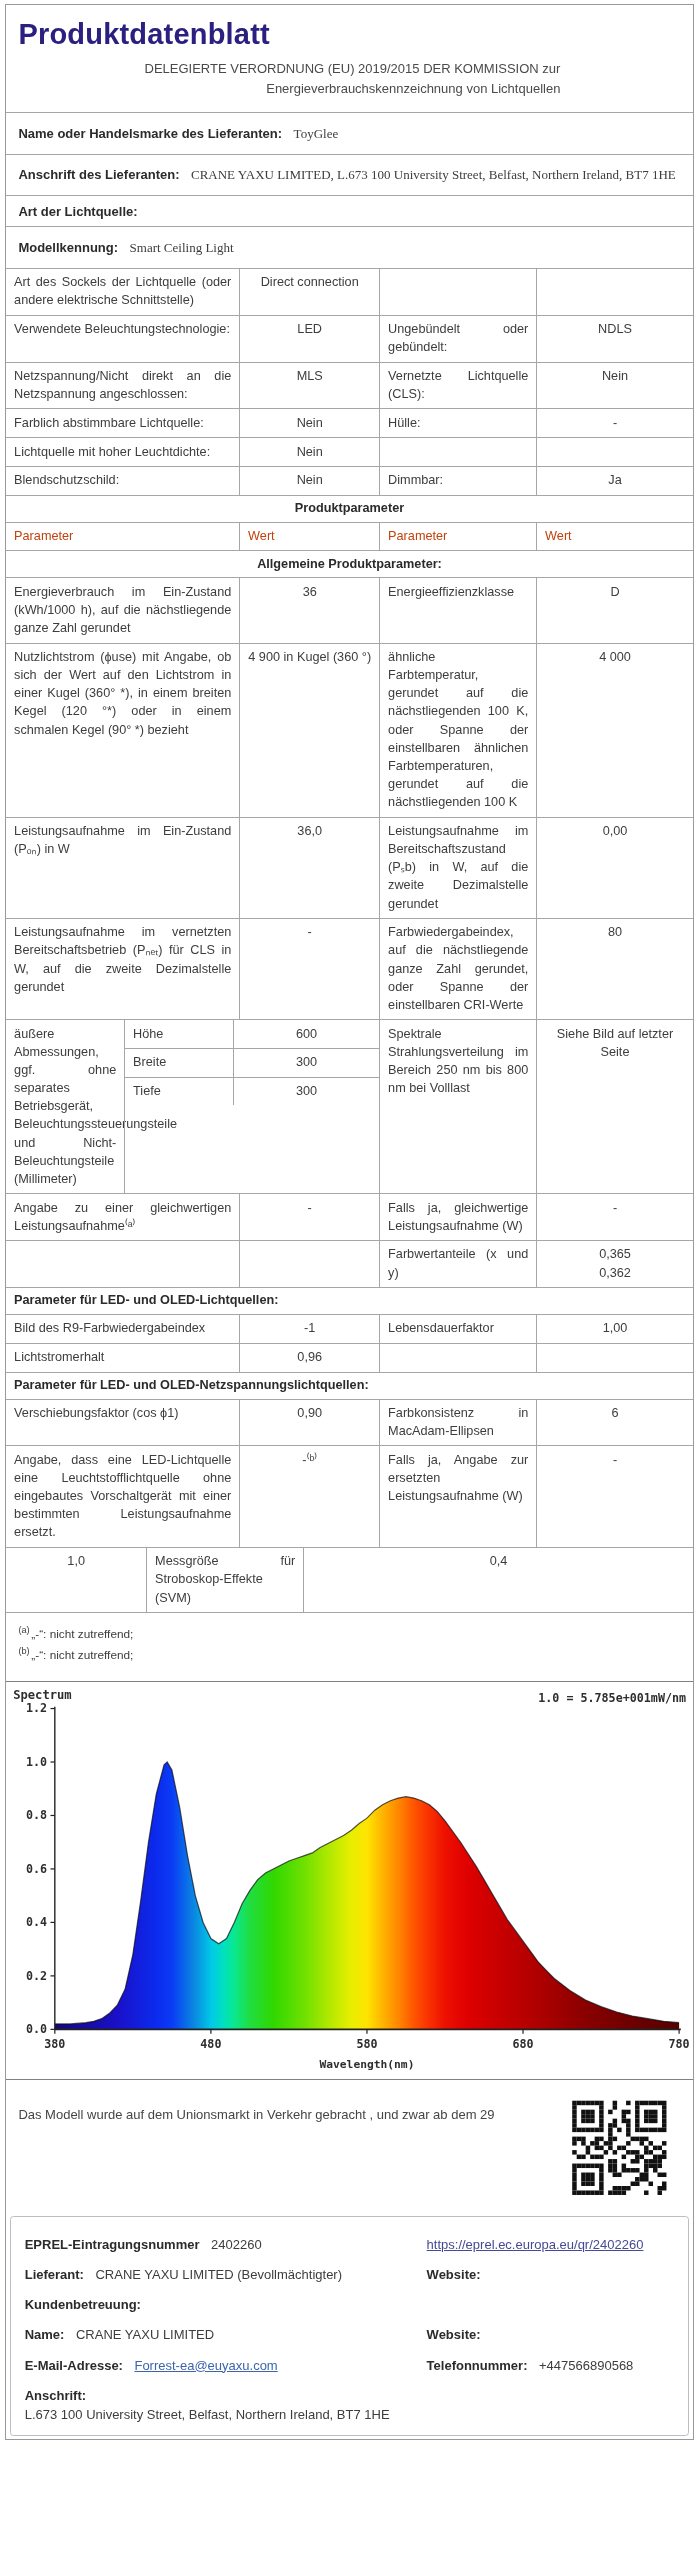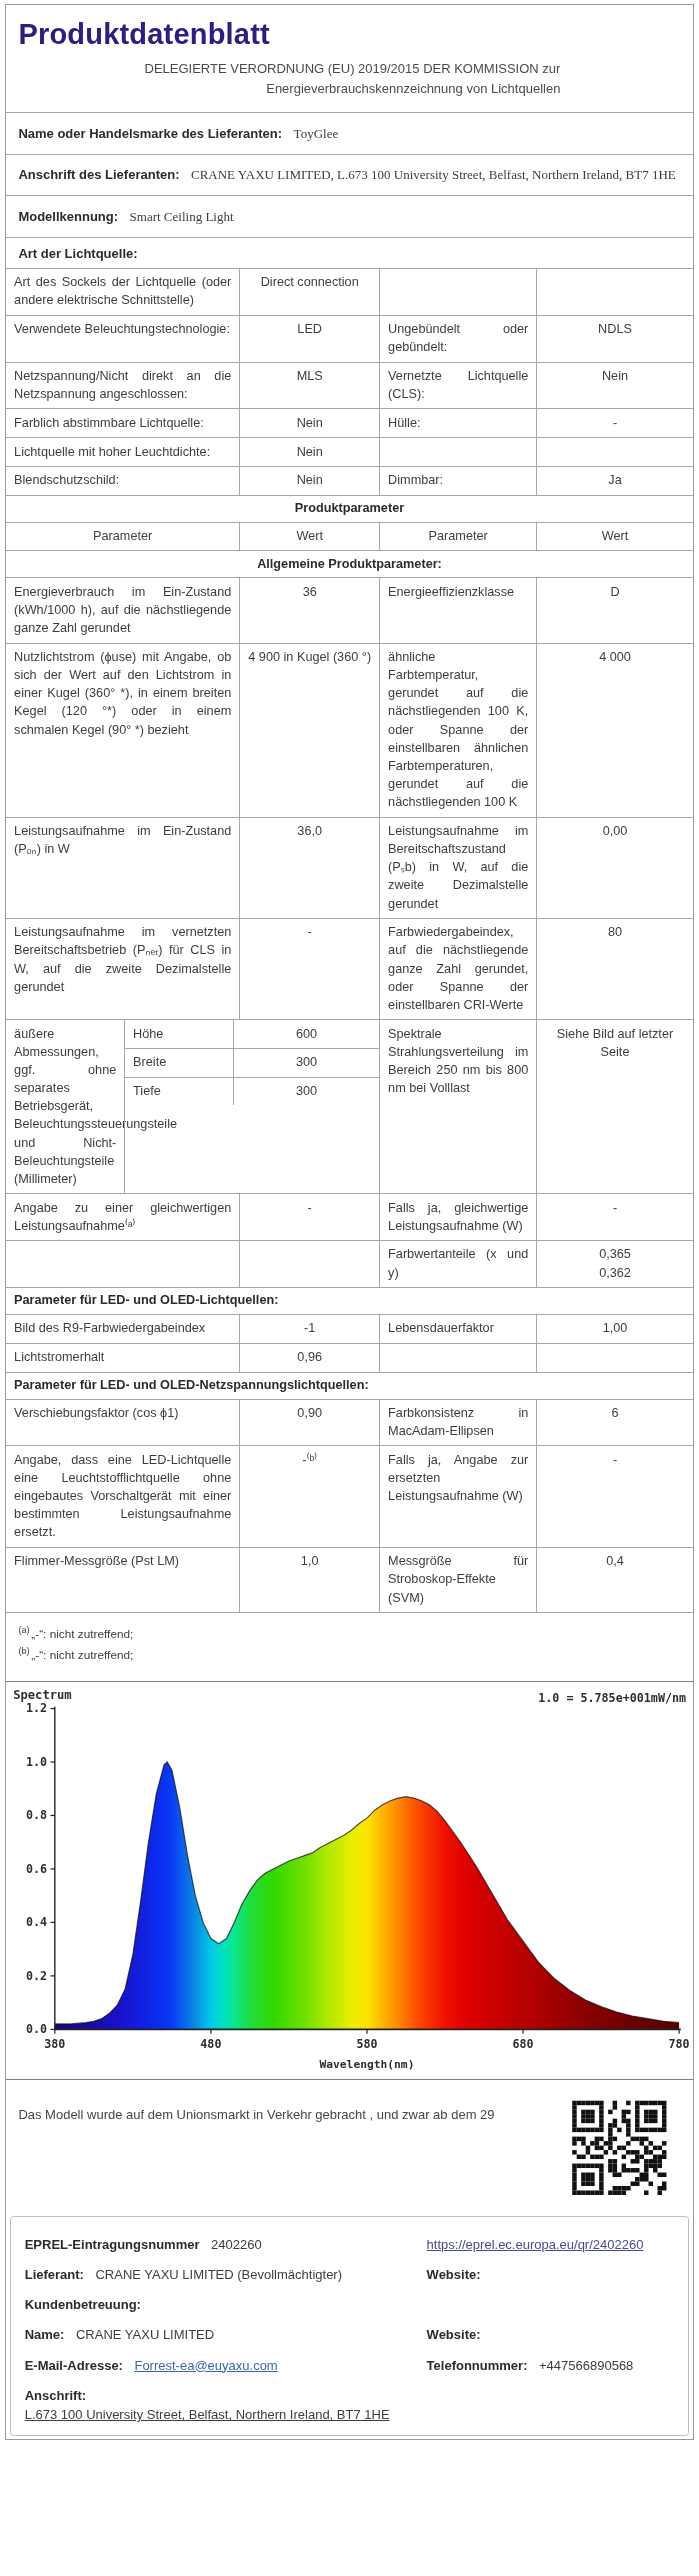--- a/index.html
+++ b/index.html
@@ -52,21 +52,21 @@
     padding:4.4px 7.9px 5.2px;
     font-size:12.7px;
     line-height:1.43;
   }
   .w1{width:233px;}
   .w2{width:140px;}
   .w3{width:157px;}
   .w4{flex:1;}
   .lab{text-align:justify;color:var(--txt);}
   .val{text-align:center;white-space:pre-line;color:var(--txt);}
-  .hd{font-weight:normal;color:#404040;text-align:center;}
+  .hd{font-weight:normal;color:#c2410c;text-align:left;}
   .full{width:100%;font-weight:bold;color:var(--bold);padding:3.5px 7.9px 4.4px;}
   .t-center{text-align:center;}
   
   .dcol1a{width:118px;}
   .dmid{width:255px;display:flex;flex-direction:column;box-sizing:border-box;}
   .dsr{display:flex;}
   .dsr.bb{border-bottom:0.9px solid var(--line);}
   .dsk{box-sizing:border-box;width:108px;padding:4.4px 7.9px 5.2px;font-size:12.7px;line-height:1.43;}
   .dsv{box-sizing:border-box;width:147px;border-left:0.9px solid var(--line);padding:4.4px 3.5px 5.2px;font-size:12.7px;line-height:1.43;text-align:center;}
   
@@ -98,21 +98,21 @@
     border:1.7px solid #b9bec6;
     border-radius:3.5px;
     padding:7px 14px 12.2px;
   }
   .crow{display:flex;margin:11.4px 0;font-size:13px;line-height:1.45;}
   .cl{flex:1.58;padding-right:10.5px;}
   .cr{flex:1;}
   .bl{font-weight:bold;color:var(--bold);margin-right:7.9px;}
   .lnk{color:#454a94;text-decoration:underline;word-break:break-all;cursor:pointer;}
   .maillnk{color:#3c64ae;text-decoration:underline;cursor:pointer;}
-  .addr-line{font-size:13px;margin-top:1.7px;text-decoration:underline;}
+  .addr-line{font-size:13px;margin-top:1.7px;}
 </style>
 </head>
 <body>
 
 <div class="frame">
 
   <div class="block">
     <h1 class="doc-title">Produktdatenblatt</h1>
     <p class="doc-subtitle">DELEGIERTE VERORDNUNG (EU) 2019/2015 DER KOMMISSION zur Energieverbrauchskennzeichnung von Lichtquellen</p>
   </div>
@@ -124,29 +124,29 @@
     </div>
   </div>
 
   <div class="block">
     <div class="kvrow" style="max-width:664px;">
       <span class="klabel">Anschrift des Lieferanten:</span>
       <span class="kval">CRANE YAXU LIMITED, L.673 100 University Street, Belfast, Northern Ireland, BT7 1HE</span>
     </div>
   </div>
 
+  <div class="block" style="padding:7px 12.2px;">
+    <span class="sect-heading">Art der Lichtquelle:</span>
+  </div>
+
   <div class="block">
     <div class="kvrow">
       <span class="klabel">Modellkennung:</span>
       <span class="kval">Smart Ceiling Light</span>
     </div>
-  </div>
-
-  <div class="block" style="padding:7px 12.2px;">
-    <span class="sect-heading">Art der Lichtquelle:</span>
   </div>
 
   <div class="ptable" id="ls-rows">
       <div class="prow">
         <div class="c w1 lab">Art des Sockels der Lichtquelle (oder andere elektrische Schnittstelle)</div>
         <div class="c w2 val">Direct connection</div>
         <div class="c w3 lab"></div>
         <div class="c w4 val"></div>
       </div>
       <div class="prow">
@@ -274,21 +274,20 @@
         <div class="c w3 lab">Farbkonsistenz in MacAdam-Ellipsen</div>
         <div class="c w4 val">6</div>
       </div>
       <div class="prow">
         <div class="c w1 lab">Angabe, dass eine LED-Lichtquelle eine Leuchtstofflichtquelle ohne eingebautes Vorschaltgerät mit einer bestimmten Leistungsaufnahme ersetzt.</div>
         <div class="c w2 val">-⁽ᵇ⁾</div>
         <div class="c w3 lab">Falls ja, Angabe zur ersetzten Leistungsaufnahme (W)</div>
         <div class="c w4 val">-</div>
       </div>
       <div class="prow">
-        <div class="c w1 lab">Flimmer-Messgröße (Pst LM)</div>
         <div class="c w2 val">1,0</div>
         <div class="c w3 lab">Messgröße für Stroboskop-Effekte (SVM)</div>
         <div class="c w4 val">0,4</div>
       </div>
     </div>
 
   <div class="fnotes">
     <div class="fnote">
       <span class="mk">(a)</span><span>„-“: nicht zutreffend;</span>
     </div>

